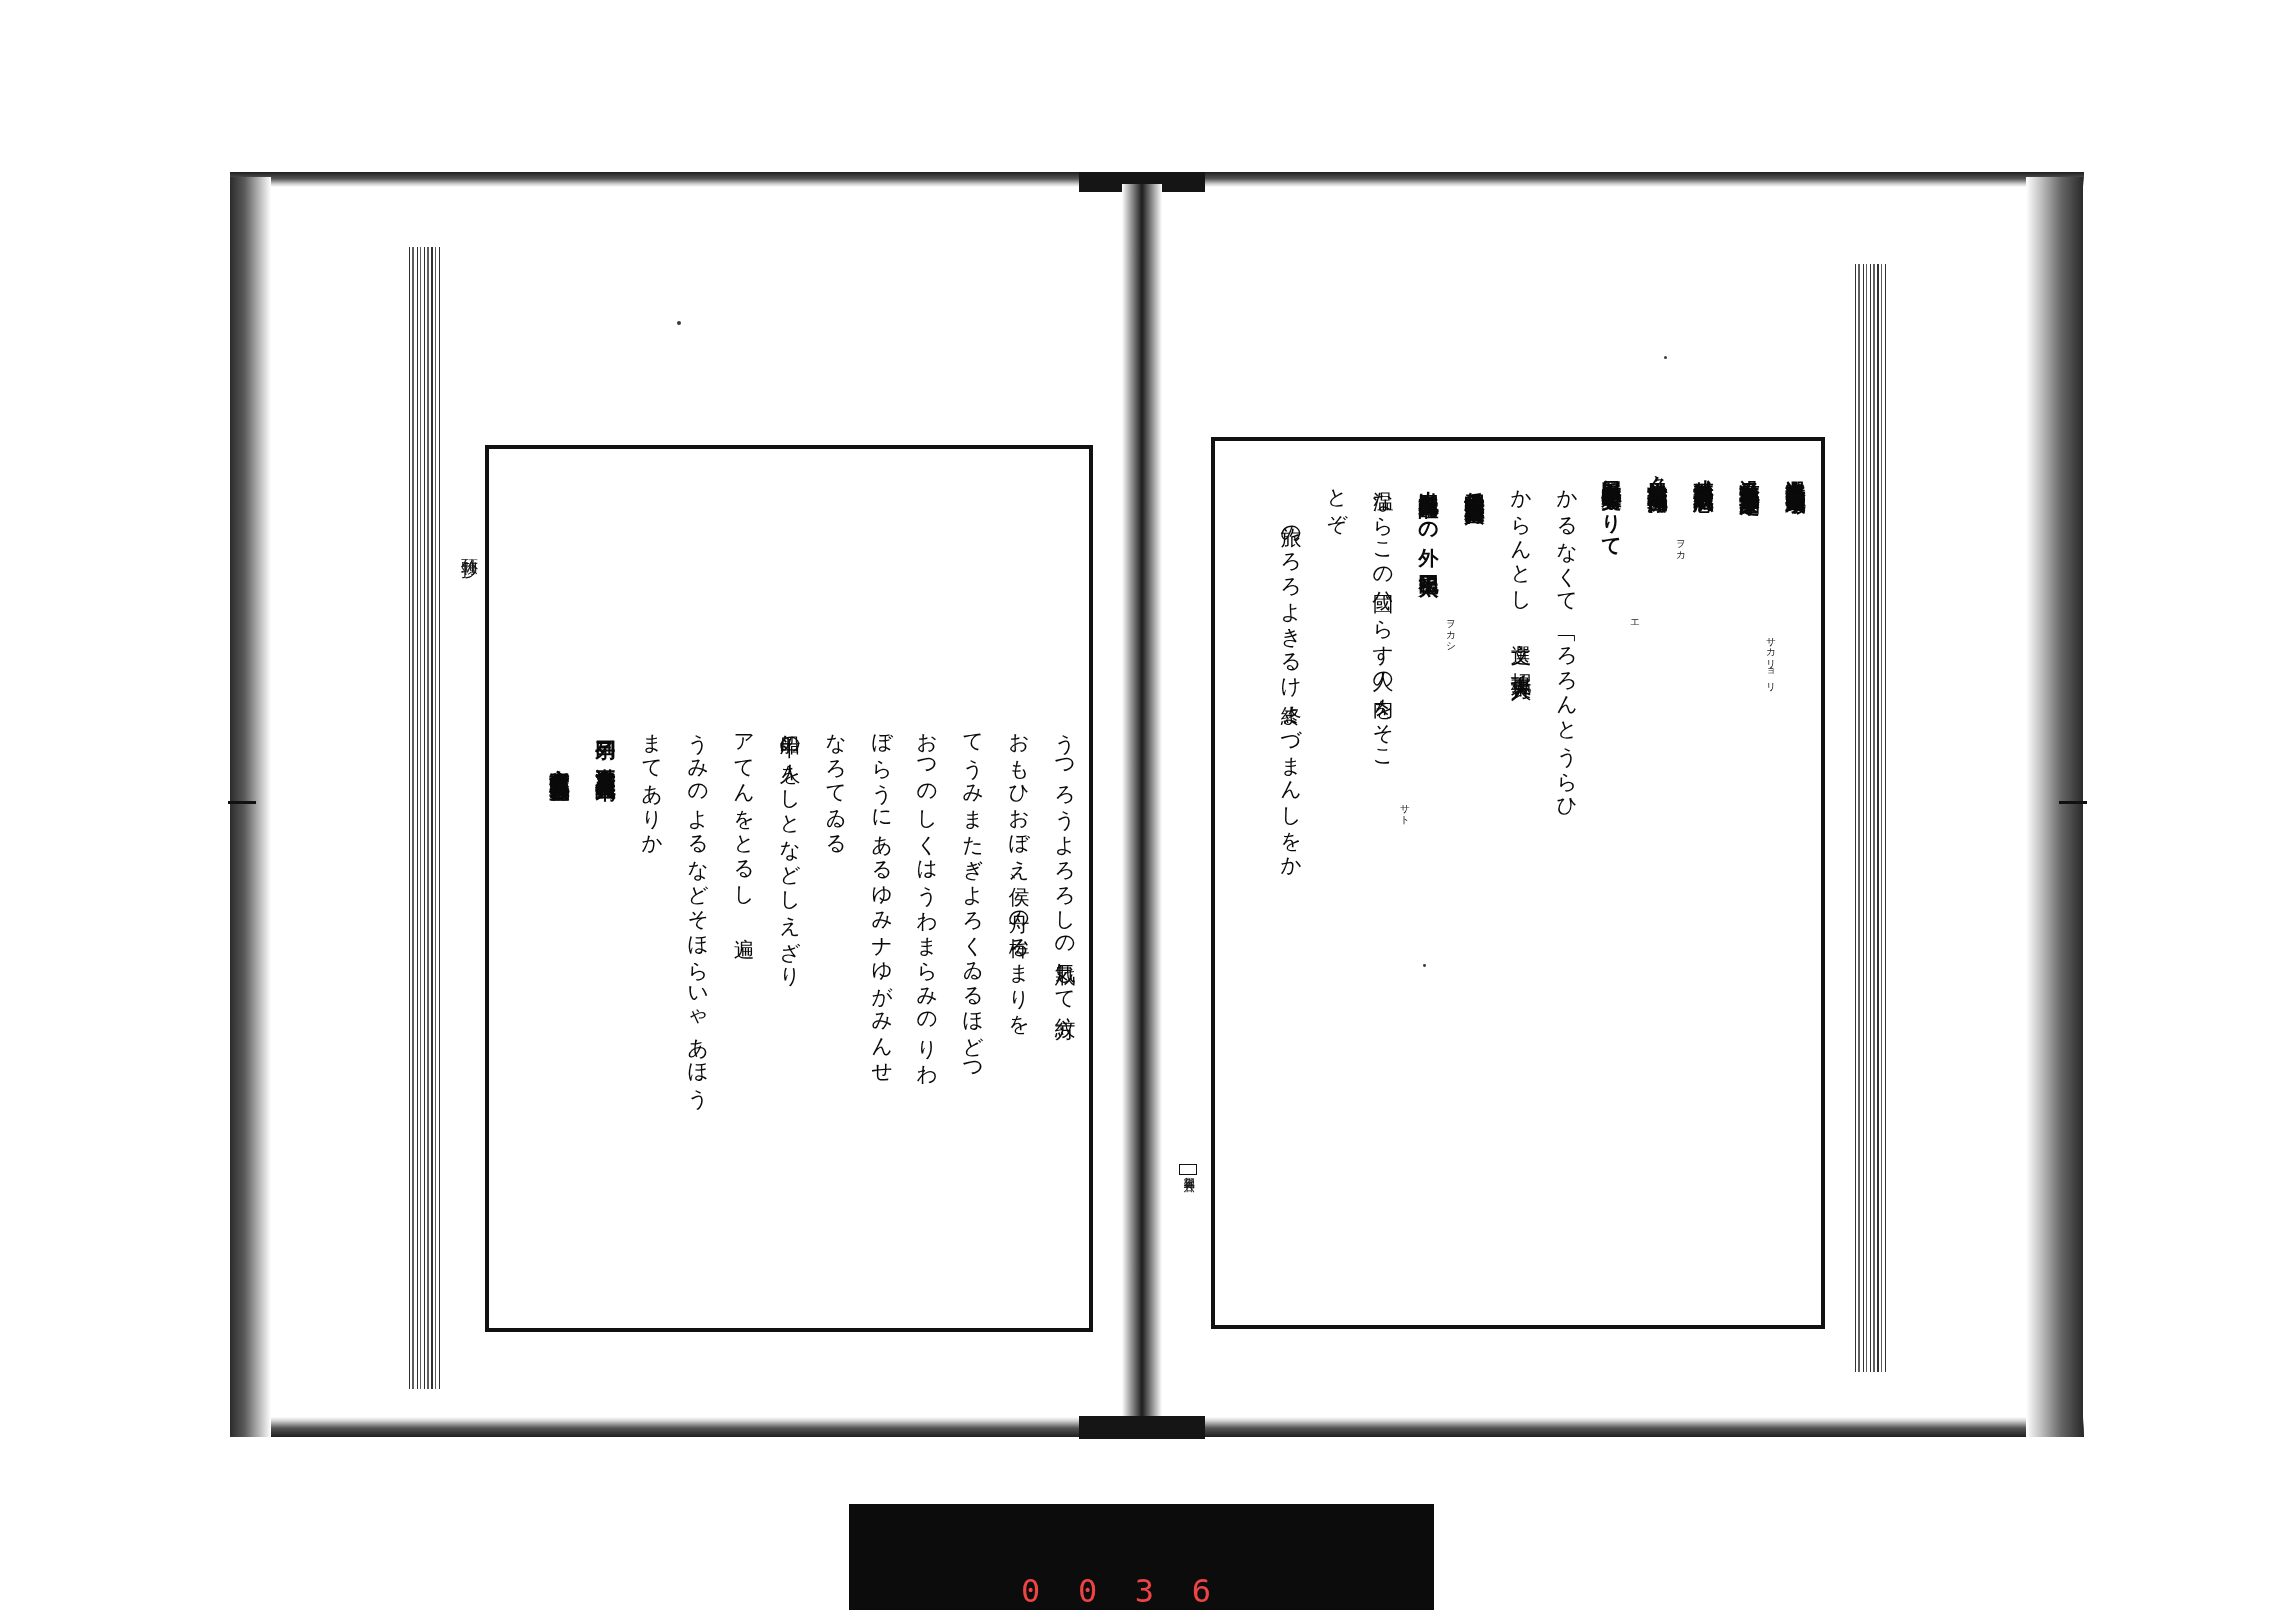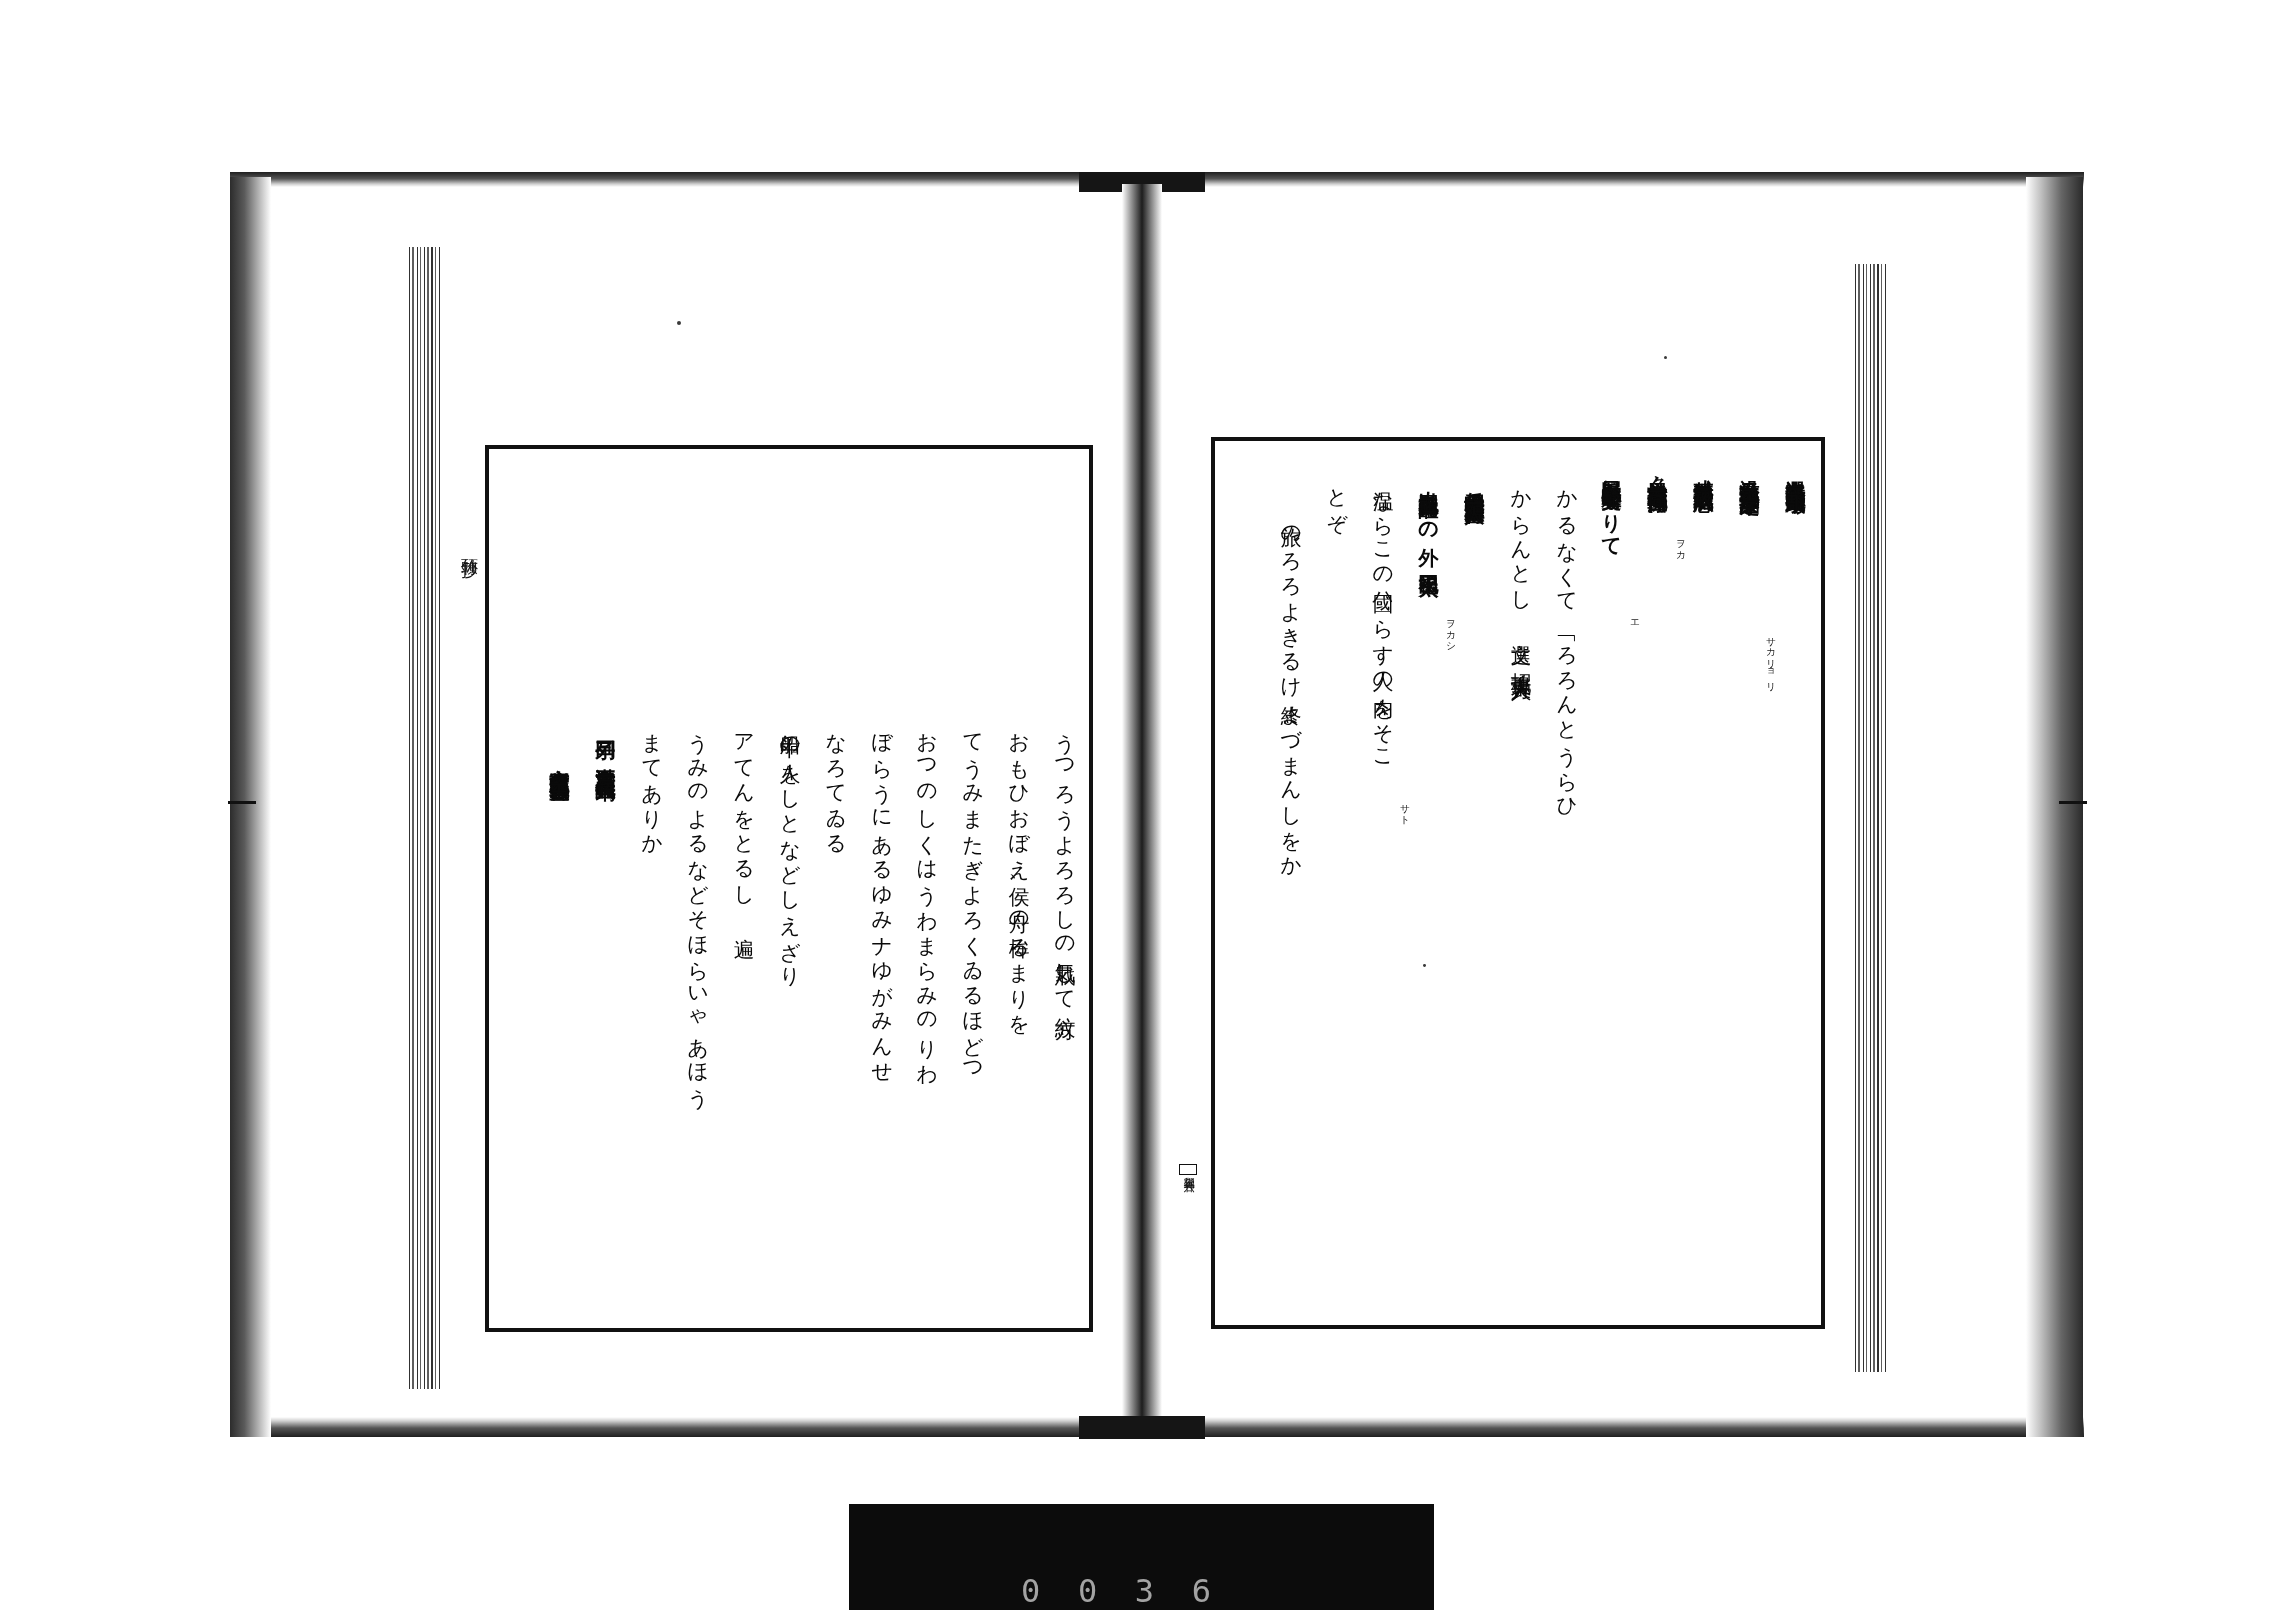--- a/index.html
+++ b/index.html
@@ -191,21 +191,21 @@
     left: 849px;
     top: 1504px;
     width: 585px;
     height: 109px;
     background: #0c0c0c;
   }
   .filmstrip .code {
     position: absolute;
     left: 172px;
     top: 68px;
-    color: #a3a3a3;
+    color: #ef4444;
     font-size: 32px;
     letter-spacing: 9.2px;
     font-family: "DejaVu Sans Mono", monospace;
   }
 
   
   .tick {
     position: absolute;
     background: #111;
   }

